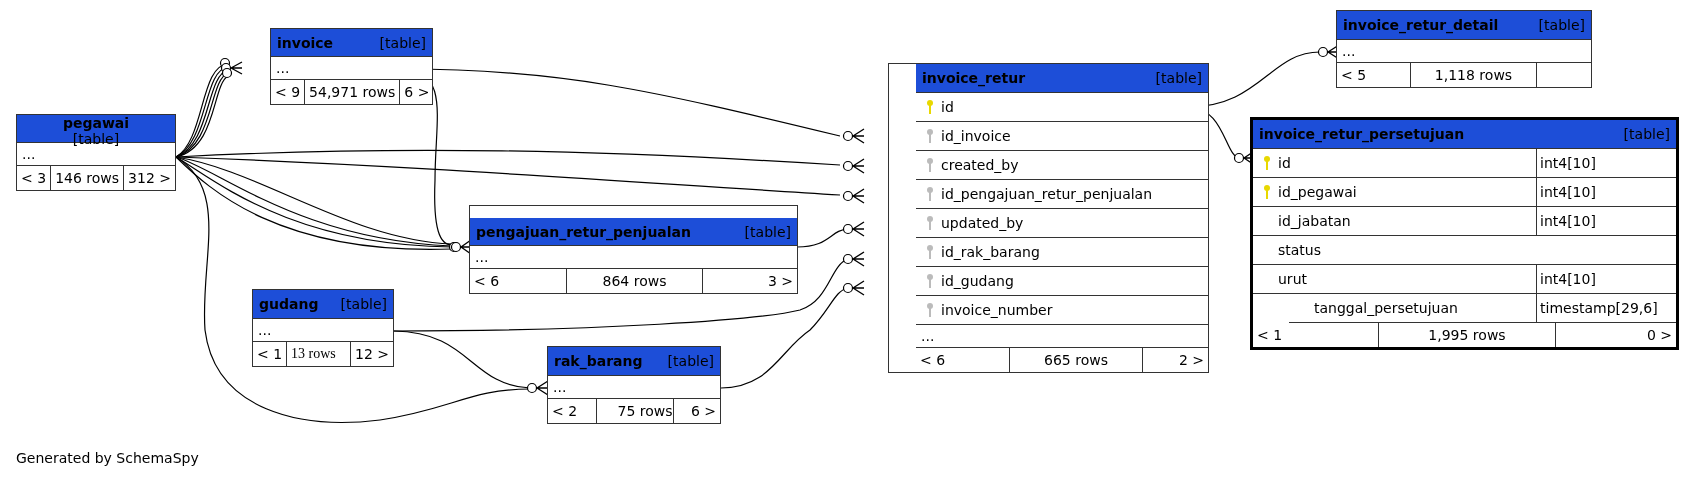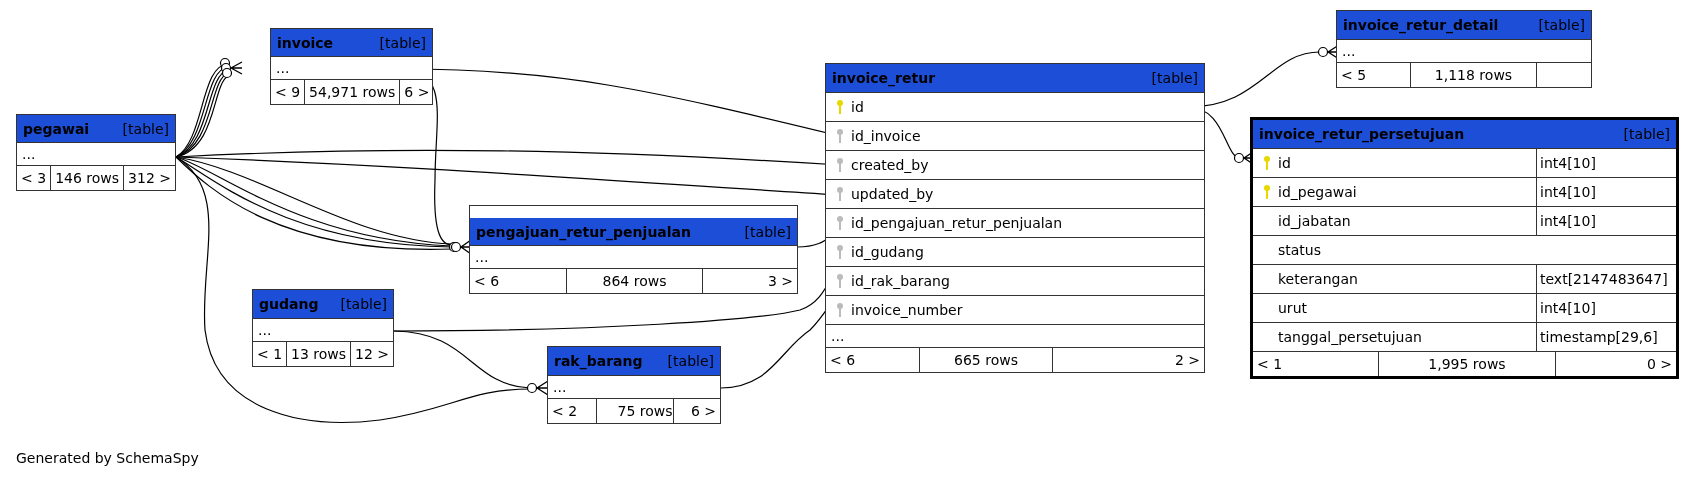--- a/index.html
+++ b/index.html
@@ -99,21 +99,21 @@
   </div>
   <div class="ellipsis" style="height:23px;">...</div>
   <div class="foot" style="height:24px;">
     <div style="width:34px;">&lt; 9</div>
     <div style="width:96px;">54,971 rows</div>
     <div style="flex:1;">6 &gt;</div>
   </div>
 </div>
 
 <div class="tbl" style="left:16px;top:114px;width:160px;">
-  <div class="hdr" style="height:28px;">
+  <div class="hdr" style="height:28px;flex-direction:column;">
     <span class="name">pegawai</span>
     <span>[table]</span>
   </div>
   <div class="ellipsis" style="height:23px;">...</div>
   <div class="foot" style="height:24px;">
     <div style="width:34px;">&lt; 3</div>
     <div style="width:74px;">146 rows</div>
     <div style="flex:1;">312 &gt;</div>
   </div>
 </div>
@@ -132,39 +132,39 @@
 </div>
 
 <div class="tbl" style="left:252px;top:289px;width:142px;">
   <div class="hdr" style="height:29px;">
     <span class="name">gudang</span>
     <span>[table]</span>
   </div>
   <div class="ellipsis" style="height:23px;">...</div>
   <div class="foot" style="height:24px;">
     <div style="width:33px;">&lt; 1</div>
-    <div style="width:64px;">13 rows</div>
+    <div style="width:64px;font-family:Liberation Serif, serif;">13 rows</div>
     <div style="flex:1;">12 &gt;</div>
   </div>
 </div>
 
 <div class="tbl" style="left:547px;top:346px;width:174px;">
   <div class="hdr" style="height:29px;">
     <span class="name">rak_barang</span>
     <span>[table]</span>
   </div>
   <div class="ellipsis" style="height:23px;">...</div>
   <div class="foot" style="height:24px;">
     <div style="width:48px;">&lt; 2</div>
     <div style="width:77px;justify-content:center;padding-left:24px;">75 rows</div>
     <div style="flex:1;justify-content:flex-end;">6 &gt;</div>
   </div>
 </div>
 
-<div class="tbl" style="left:825px;top:63px;width:380px;">
+<div class="tbl" style="left:888px;top:63px;width:321px;padding-left:27px;">
   <div class="hdr" style="height:29px;">
     <span class="name">invoice_retur</span>
     <span>[table]</span>
   </div>
   <div id="ir-cols">
       <div class="row" style="height: 29px;">
         <div class="cell col-name">
           <span class="key"><svg viewBox="0 0 8 16" width="8" height="16">
               <circle cx="4" cy="4" r="3" fill="#e8d800"></circle>
               <rect x="3" y="6" width="2" height="9" fill="#e8d800"></rect>
@@ -189,48 +189,48 @@
             </svg></span>
           <span>created_by</span>
         </div>
       </div>
       <div class="row" style="height: 29px;">
         <div class="cell col-name">
           <span class="key"><svg viewBox="0 0 8 16" width="8" height="16">
               <circle cx="4" cy="4" r="3" fill="#bbbbbb"></circle>
               <rect x="3" y="6" width="2" height="9" fill="#bbbbbb"></rect>
             </svg></span>
+          <span>id_pengajuan_retur_penjualan</span>
+        </div>
+      </div>
+      <div class="row" style="height: 29px;">
+        <div class="cell col-name">
+          <span class="key"><svg viewBox="0 0 8 16" width="8" height="16">
+              <circle cx="4" cy="4" r="3" fill="#bbbbbb"></circle>
+              <rect x="3" y="6" width="2" height="9" fill="#bbbbbb"></rect>
+            </svg></span>
           <span>updated_by</span>
         </div>
       </div>
       <div class="row" style="height: 29px;">
         <div class="cell col-name">
           <span class="key"><svg viewBox="0 0 8 16" width="8" height="16">
               <circle cx="4" cy="4" r="3" fill="#bbbbbb"></circle>
               <rect x="3" y="6" width="2" height="9" fill="#bbbbbb"></rect>
             </svg></span>
-          <span>id_pengajuan_retur_penjualan</span>
+          <span>id_rak_barang</span>
         </div>
       </div>
       <div class="row" style="height: 29px;">
         <div class="cell col-name">
           <span class="key"><svg viewBox="0 0 8 16" width="8" height="16">
               <circle cx="4" cy="4" r="3" fill="#bbbbbb"></circle>
               <rect x="3" y="6" width="2" height="9" fill="#bbbbbb"></rect>
             </svg></span>
           <span>id_gudang</span>
-        </div>
-      </div>
-      <div class="row" style="height: 29px;">
-        <div class="cell col-name">
-          <span class="key"><svg viewBox="0 0 8 16" width="8" height="16">
-              <circle cx="4" cy="4" r="3" fill="#bbbbbb"></circle>
-              <rect x="3" y="6" width="2" height="9" fill="#bbbbbb"></rect>
-            </svg></span>
-          <span>id_rak_barang</span>
         </div>
       </div>
       <div class="row" style="height: 29px;">
         <div class="cell col-name">
           <span class="key"><svg viewBox="0 0 8 16" width="8" height="16">
               <circle cx="4" cy="4" r="3" fill="#bbbbbb"></circle>
               <rect x="3" y="6" width="2" height="9" fill="#bbbbbb"></rect>
             </svg></span>
           <span>invoice_number</span>
         </div>
@@ -292,32 +292,25 @@
       </div>
       <div class="row" style="height: 29px;">
         <div class="cell col-name">
           <span class="key"></span>
           <span>status</span>
         </div>
       </div>
       <div class="row" style="height: 29px;">
         <div class="cell col-name">
           <span class="key"></span>
-          <span>keterangan</span>
-        </div>
-        <div class="cell col-type" style="width: 130px;">text[2147483647]</div>
-      </div>
-      <div class="row" style="height: 29px;">
-        <div class="cell col-name">
-          <span class="key"></span>
           <span>urut</span>
         </div>
         <div class="cell col-type" style="width: 130px;">int4[10]</div>
       </div>
-      <div class="row" style="height: 29px;">
+      <div class="row" style="height: 29px; margin-left: 36px;">
         <div class="cell col-name">
           <span class="key"></span>
           <span>tanggal_persetujuan</span>
         </div>
         <div class="cell col-type" style="width: 130px;">timestamp[29,6]</div>
       </div>
     </div>
   <div class="foot" style="height:24px;">
     <div style="width:125px;">&lt; 1</div>
     <div style="width:177px;justify-content:center;">1,995 rows</div>

